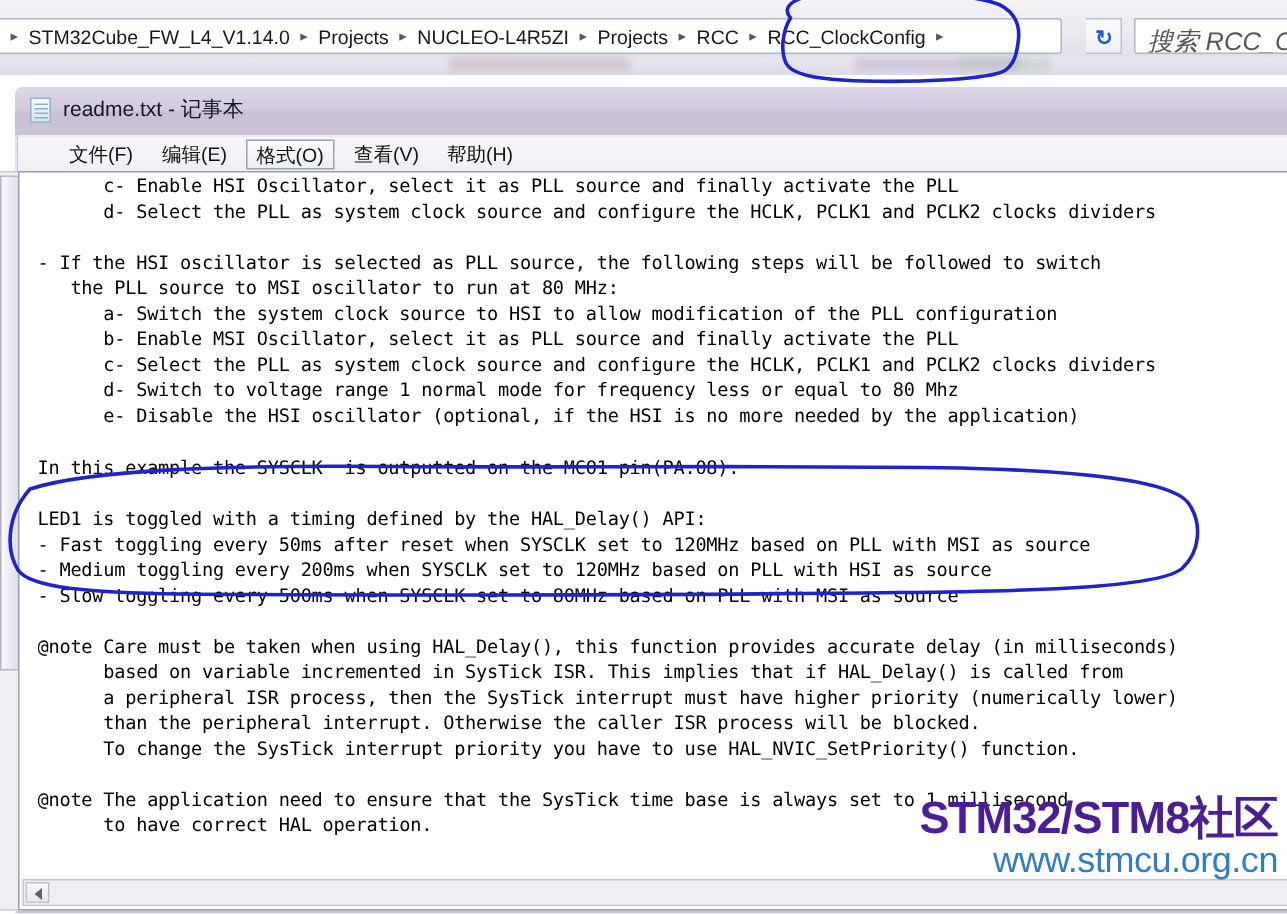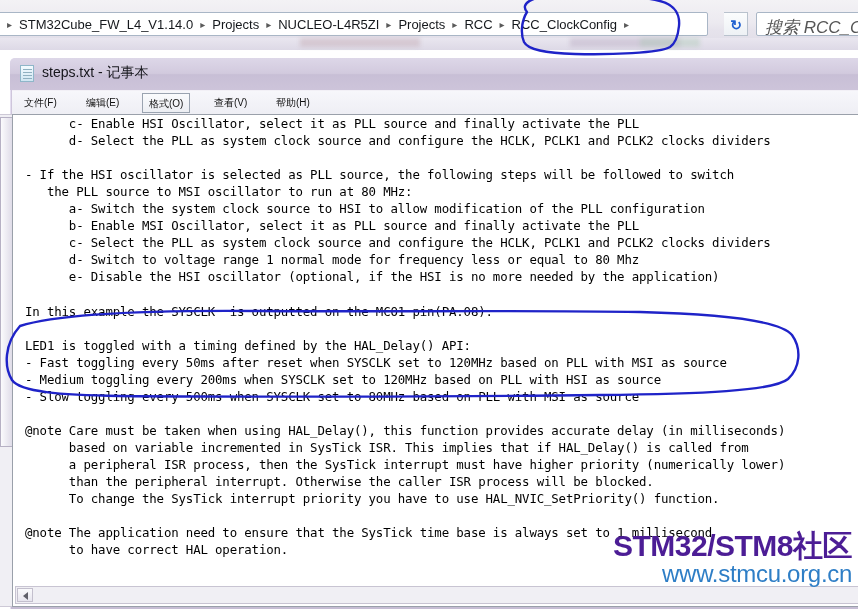--- a/index.html
+++ b/index.html
@@ -112,22 +112,23 @@
     position: absolute; left: 32px; top: 6px;
     font-size: 14px; color: #15151b; white-space: nowrap;
   }
   .np-menubar {
     position: absolute; left: 2px; top: 32px; width: 854px; height: 24px;
     background: linear-gradient(to bottom,#f7f7fb,#eeeef4);
     border-top: 1px solid #f2f0f6;
   }
   .np-menu {
     position: absolute; top: 2px; height: 20px; line-height: 20px;
-    font-size: 10px; color: #101010; padding: 0 6px; white-space: nowrap;
-    box-sizing: border-box;
+    font-size: 13px; color: #101010; padding: 0 6px; white-space: nowrap;
+    box-sizing: border-box;
+    margin-left: 22px;
   }
   .np-menu.boxed {
     border: 1px solid #9aa3b0;
     background: linear-gradient(to bottom,#fafbfd,#eceef3);
   }
 
   
   .np-client {
     position: absolute; left: 2px; top: 56px; width: 854px; height: 493px;
     background: #ffffff;
@@ -235,21 +236,21 @@
     <div class="explorer-blur-a"></div>
     <div class="explorer-blur-b"></div>
     <div class="explorer-blur-c"></div>
   </div>
 
   <div class="npwin">
     <div class="npframe"></div>
 
     <div class="np-titlebar">
       <div class="np-icon"></div>
-      <div class="np-title">steps.txt - 记事本</div>
+      <div class="np-title">readme.txt - 记事本</div>
     </div>
 
     <div class="np-menubar">
       <div class="np-menu" style="left:6px;">文件(F)</div>
       <div class="np-menu" style="left:68px;">编辑(E)</div>
       <div class="np-menu boxed" style="left:130px;">格式(O)</div>
       <div class="np-menu" style="left:196px;">查看(V)</div>
       <div class="np-menu" style="left:258px;">帮助(H)</div>
     </div>
 

